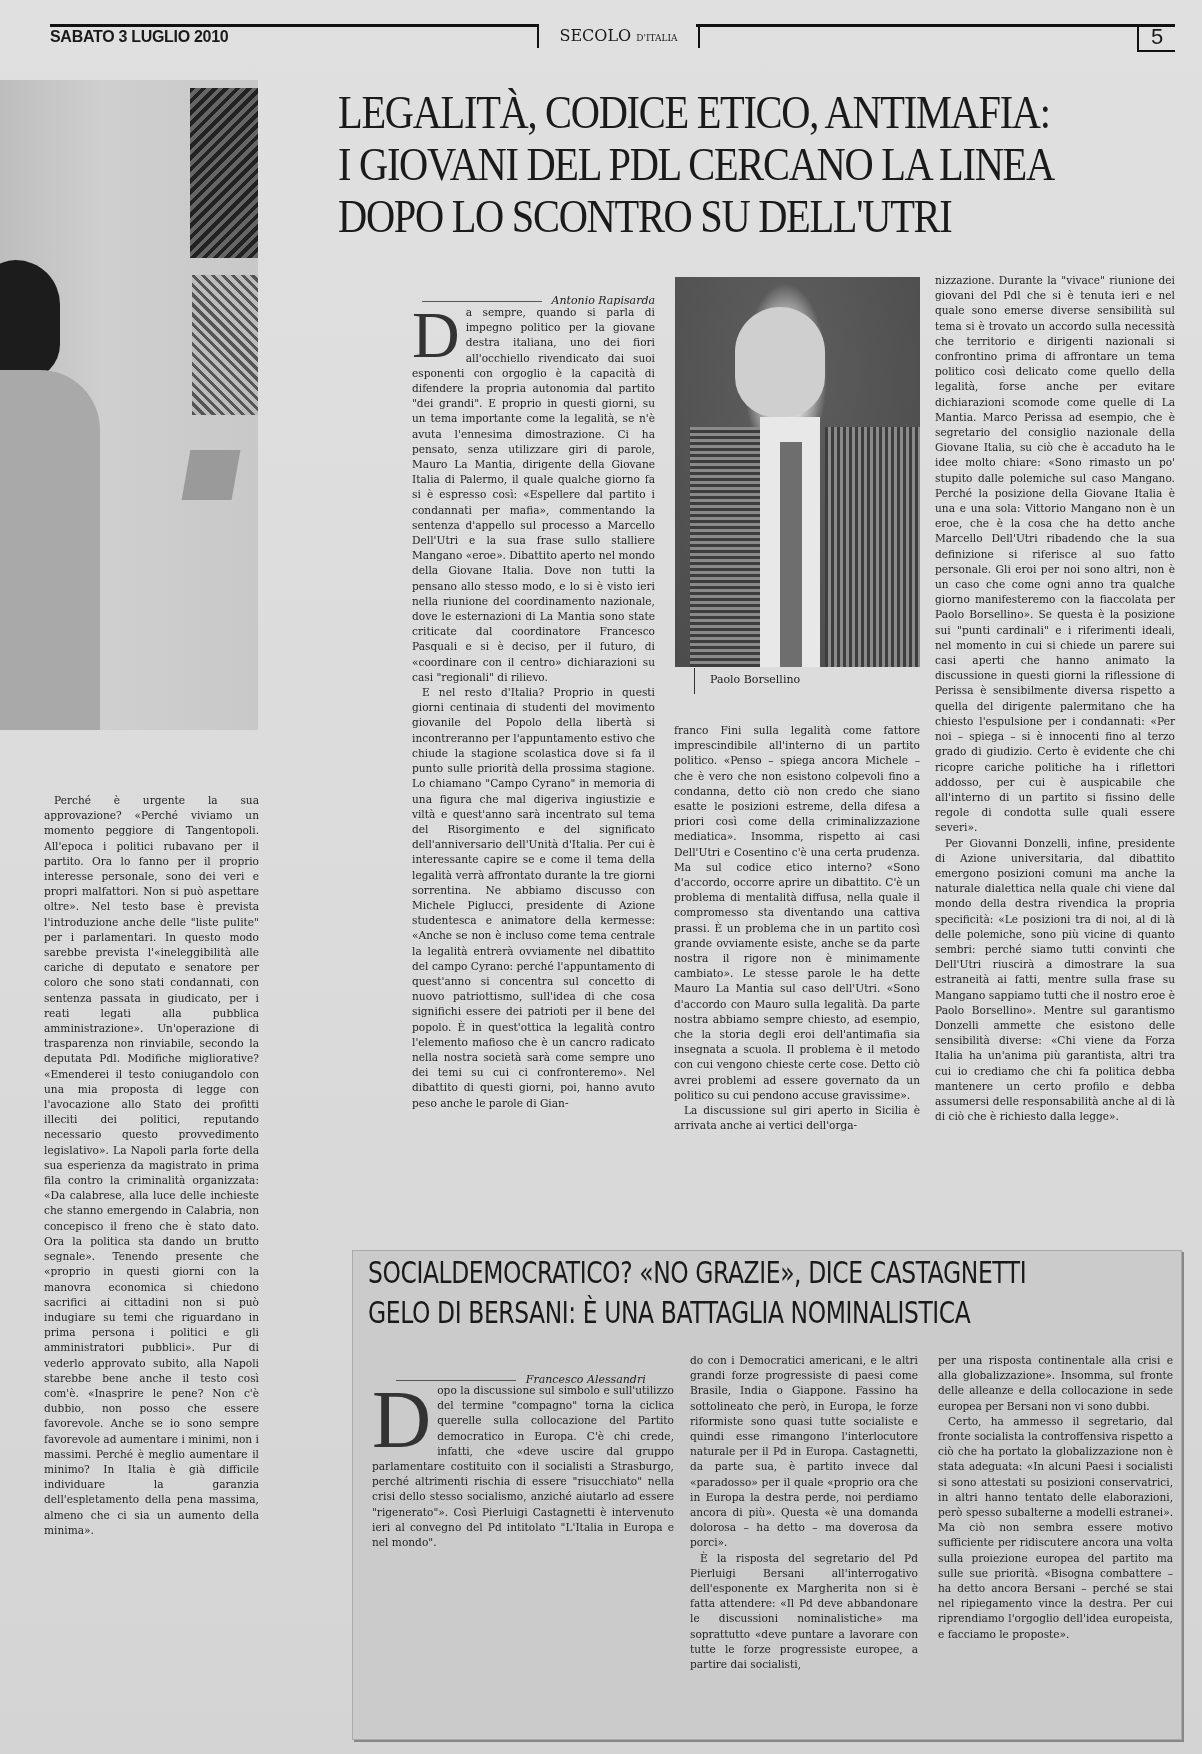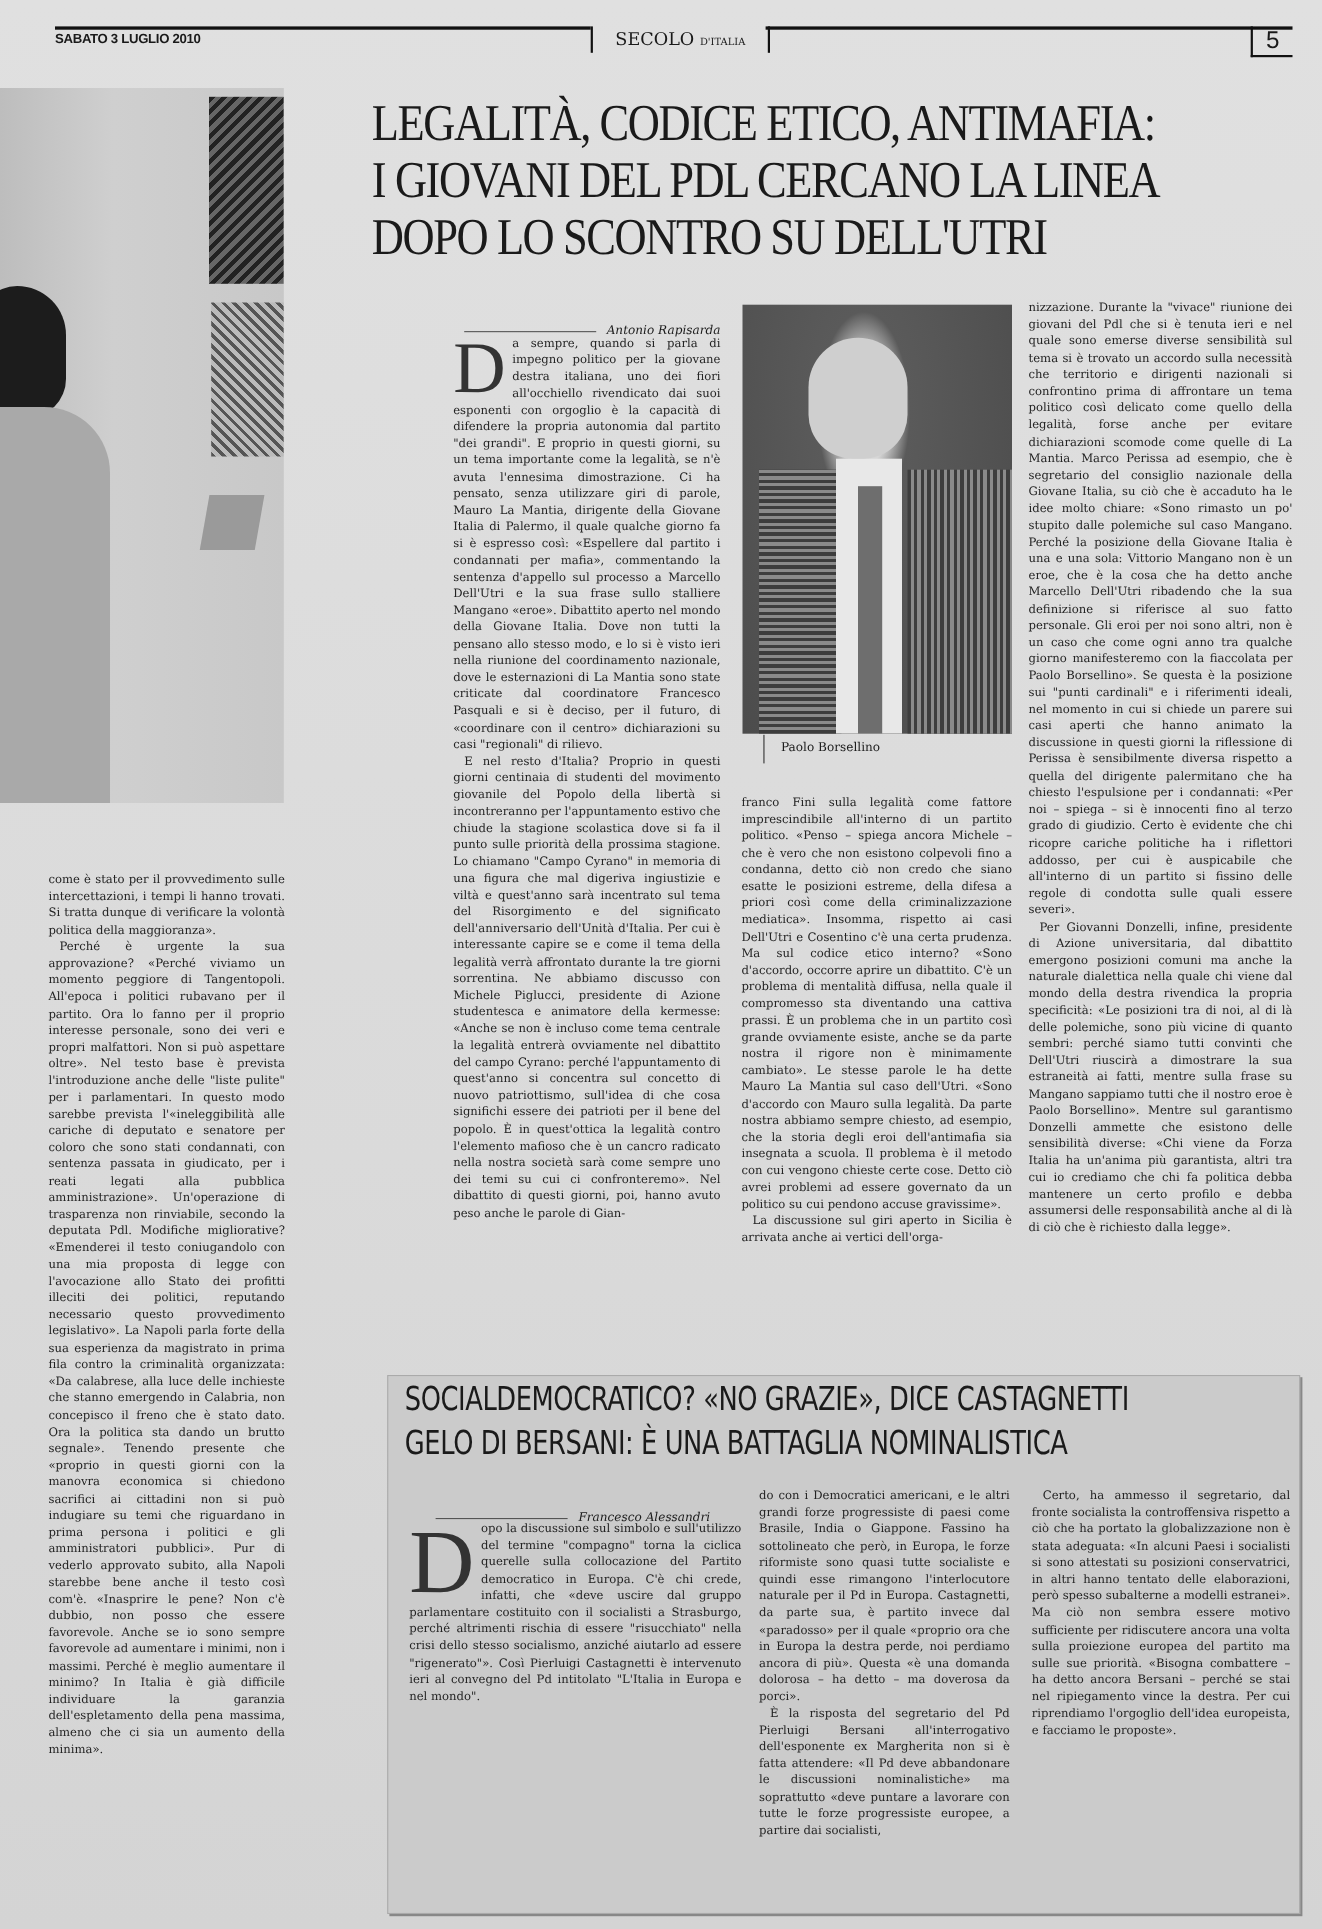--- a/index.html
+++ b/index.html
@@ -1,21 +1,21 @@
 <!DOCTYPE html>
 <html><head>
 <meta charset="utf-8">
 <style>
   html, body { margin:0; padding:0; }
   body { width:1202px; height:1754px; background:#d9d9d9; position:relative; overflow:hidden; font-family:"DejaVu Serif", serif; color:#1a1a1a; }
   .page { position:absolute; left:0; top:0; width:1202px; height:1754px; background:linear-gradient(180deg,#e0e0e0 0%,#dadada 60%,#d4d4d4 100%); }
   .masthead { position:absolute; left:50px; top:22px; width:1125px; height:30px; }
   .mh-rule-l { position:absolute; left:0; top:2px; width:487px; border-top:3px solid #111; }
   .mh-rule-r { position:absolute; left:646px; top:2px; width:479px; border-top:3px solid #111; }
-  .mh-date { position:absolute; left:0; top:6px; font-family:"Liberation Sans", sans-serif; font-size:12px; font-weight:bold; letter-spacing:-0.3px; }
+  .mh-date { position:absolute; left:0; top:6px; font-family:"Liberation Sans", sans-serif; font-size:16px; font-weight:bold; letter-spacing:-0.3px; }
   .mh-title { position:absolute; left:487px; top:2px; width:159px; height:24px; border-left:2px solid #111; border-right:2px solid #111; text-align:center; font-size:16px; line-height:24px; }
   .mh-title small { font-size:9px; }
   .mh-page { position:absolute; right:0; top:2px; width:36px; height:26px; border-left:2px solid #111; border-bottom:2px solid #111; text-align:center; font-family:"Liberation Sans", sans-serif; font-size:22px; line-height:26px; }
   .photo-left { position:absolute; left:0; top:80px; width:258px; height:650px; background:linear-gradient(90deg,#bdbdbd 0%,#cfcfcf 40%,#c8c8c8 100%); overflow:hidden; }
   .photo-left .head { position:absolute; left:-20px; top:180px; width:80px; height:120px; background:#1c1c1c; border-radius:40px 50px 40px 30px; }
   .photo-left .body { position:absolute; left:-40px; top:290px; width:140px; height:360px; background:#a9a9a9; border-radius:40px 60px 0 0; }
   .photo-left .strip1 { position:absolute; left:190px; top:8px; width:68px; height:170px; background:repeating-linear-gradient(135deg,#222 0 4px,#666 4px 8px); }
   .photo-left .strip2 { position:absolute; left:192px; top:195px; width:66px; height:140px; background:repeating-linear-gradient(45deg,#555 0 3px,#bbb 3px 7px); }
   .photo-left .chair { position:absolute; left:186px; top:370px; width:50px; height:50px; background:#9a9a9a; transform:skewX(-10deg); }
   .headline-1 { position:absolute; left:338px; top:86px; width:840px; font-family:"Liberation Serif", serif; font-size:47px; line-height:52px; letter-spacing:-1.5px; transform:scaleX(0.86); transform-origin:left top; white-space:nowrap; }
@@ -89,21 +89,20 @@
     <p class="first">franco Fini sulla legalità come fattore imprescindibile all'interno di un partito politico. «Penso – spiega ancora Michele – che è vero che non esistono colpevoli fino a condanna, detto ciò non credo che siano esatte le posizioni estreme, della difesa a priori così come della criminalizzazione mediatica». Insomma, rispetto ai casi Dell'Utri e Cosentino c'è una certa prudenza. Ma sul codice etico interno? «Sono d'accordo, occorre aprire un dibattito. C'è un problema di mentalità diffusa, nella quale il compromesso sta diventando una cattiva prassi. È un problema che in un partito così grande ovviamente esiste, anche se da parte nostra il rigore non è minimamente cambiato». Le stesse parole le ha dette Mauro La Mantia sul caso dell'Utri. «Sono d'accordo con Mauro sulla legalità. Da parte nostra abbiamo sempre chiesto, ad esempio, che la storia degli eroi dell'antimafia sia insegnata a scuola. Il problema è il metodo con cui vengono chieste certe cose. Detto ciò avrei problemi ad essere governato da un politico su cui pendono accuse gravissime».</p>
     <p>La discussione sul giri aperto in Sicilia è arrivata anche ai vertici dell'orga-</p>
   </div>
 
   <div class="col" style="left:935px; top:273px; width:240px;">
     <p class="first">nizzazione. Durante la "vivace" riunione dei giovani del Pdl che si è tenuta ieri e nel quale sono emerse diverse sensibilità sul tema si è trovato un accordo sulla necessità che territorio e dirigenti nazionali si confrontino prima di affrontare un tema politico così delicato come quello della legalità, forse anche per evitare dichiarazioni scomode come quelle di La Mantia. Marco Perissa ad esempio, che è segretario del consiglio nazionale della Giovane Italia, su ciò che è accaduto ha le idee molto chiare: «Sono rimasto un po' stupito dalle polemiche sul caso Mangano. Perché la posizione della Giovane Italia è una e una sola: Vittorio Mangano non è un eroe, che è la cosa che ha detto anche Marcello Dell'Utri ribadendo che la sua definizione si riferisce al suo fatto personale. Gli eroi per noi sono altri, non è un caso che come ogni anno tra qualche giorno manifesteremo con la fiaccolata per Paolo Borsellino». Se questa è la posizione sui "punti cardinali" e i riferimenti ideali, nel momento in cui si chiede un parere sui casi aperti che hanno animato la discussione in questi giorni la riflessione di Perissa è sensibilmente diversa rispetto a quella del dirigente palermitano che ha chiesto l'espulsione per i condannati: «Per noi – spiega – si è innocenti fino al terzo grado di giudizio. Certo è evidente che chi ricopre cariche politiche ha i riflettori addosso, per cui è auspicabile che all'interno di un partito si fissino delle regole di condotta sulle quali essere severi».</p>
     <p>Per Giovanni Donzelli, infine, presidente di Azione universitaria, dal dibattito emergono posizioni comuni ma anche la naturale dialettica nella quale chi viene dal mondo della destra rivendica la propria specificità: «Le posizioni tra di noi, al di là delle polemiche, sono più vicine di quanto sembri: perché siamo tutti convinti che Dell'Utri riuscirà a dimostrare la sua estraneità ai fatti, mentre sulla frase su Mangano sappiamo tutti che il nostro eroe è Paolo Borsellino». Mentre sul garantismo Donzelli ammette che esistono delle sensibilità diverse: «Chi viene da Forza Italia ha un'anima più garantista, altri tra cui io crediamo che chi fa politica debba mantenere un certo profilo e debba assumersi delle responsabilità anche al di là di ciò che è richiesto dalla legge».</p>
   </div>
 
   <div class="col" style="left:44px; top:793px; width:215px;">
-    <p class="first">come è stato per il provvedimento sulle intercettazioni, i tempi li hanno trovati. Si tratta dunque di verificare la volontà politica della maggioranza».</p>
     <p>Perché è urgente la sua approvazione? «Perché viviamo un momento peggiore di Tangentopoli. All'epoca i politici rubavano per il partito. Ora lo fanno per il proprio interesse personale, sono dei veri e propri malfattori. Non si può aspettare oltre». Nel testo base è prevista l'introduzione anche delle "liste pulite" per i parlamentari. In questo modo sarebbe prevista l'«ineleggibilità alle cariche di deputato e senatore per coloro che sono stati condannati, con sentenza passata in giudicato, per i reati legati alla pubblica amministrazione». Un'operazione di trasparenza non rinviabile, secondo la deputata Pdl. Modifiche migliorative? «Emenderei il testo coniugandolo con una mia proposta di legge con l'avocazione allo Stato dei profitti illeciti dei politici, reputando necessario questo provvedimento legislativo». La Napoli parla forte della sua esperienza da magistrato in prima fila contro la criminalità organizzata: «Da calabrese, alla luce delle inchieste che stanno emergendo in Calabria, non concepisco il freno che è stato dato. Ora la politica sta dando un brutto segnale». Tenendo presente che «proprio in questi giorni con la manovra economica si chiedono sacrifici ai cittadini non si può indugiare su temi che riguardano in prima persona i politici e gli amministratori pubblici». Pur di vederlo approvato subito, alla Napoli starebbe bene anche il testo così com'è. «Inasprire le pene? Non c'è dubbio, non posso che essere favorevole. Anche se io sono sempre favorevole ad aumentare i minimi, non i massimi. Perché è meglio aumentare il minimo? In Italia è già difficile individuare la garanzia dell'espletamento della pena massima, almeno che ci sia un aumento della minima».</p>
   </div>
 
   <div class="box2"></div>
   <div class="headline-2">
     <div>SOCIALDEMOCRATICO? «NO GRAZIE», DICE CASTAGNETTI</div>
     <div>GELO DI BERSANI: È UNA BATTAGLIA NOMINALISTICA</div>
   </div>
 
   <div class="byline" style="left:370px; top:1357px; width:302px;text-align:center;">
@@ -113,16 +112,17 @@
   <div class="col" style="left:372px; top:1383px; width:302px;">
     <p class="first"><span class="dropcap" style="font-size:82px; line-height:70px;">D</span><span>opo la discussione sul simbolo e sull'utilizzo del termine "compagno" torna la ciclica querelle sulla collocazione del Partito democratico in Europa. C'è chi crede, infatti, che «deve uscire dal gruppo parlamentare costituito con il socialisti a Strasburgo, perché altrimenti rischia di essere "risucchiato" nella crisi dello stesso socialismo, anziché aiutarlo ad essere "rigenerato"». Così Pierluigi Castagnetti è intervenuto ieri al convegno del Pd intitolato "L'Italia in Europa e nel mondo".</span></p>
   </div>
 
   <div class="col" style="left:690px; top:1353px; width:228px;">
     <p class="first">do con i Democratici americani, e le altri grandi forze progressiste di paesi come Brasile, India o Giappone. Fassino ha sottolineato che però, in Europa, le forze riformiste sono quasi tutte socialiste e quindi esse rimangono l'interlocutore naturale per il Pd in Europa. Castagnetti, da parte sua, è partito invece dal «paradosso» per il quale «proprio ora che in Europa la destra perde, noi perdiamo ancora di più». Questa «è una domanda dolorosa – ha detto – ma doverosa da porci».</p>
     <p>È la risposta del segretario del Pd Pierluigi Bersani all'interrogativo dell'esponente ex Margherita non si è fatta attendere: «Il Pd deve abbandonare le discussioni nominalistiche» ma soprattutto «deve puntare a lavorare con tutte le forze progressiste europee, a partire dai socialisti,</p>
   </div>
 
   <div class="col" style="left:938px; top:1353px; width:235px;">
+    <p class="first">per una risposta continentale alla crisi e alla globalizzazione». Insomma, sul fronte delle alleanze e della collocazione in sede europea per Bersani non vi sono dubbi.</p>
     <p>Certo, ha ammesso il segretario, dal fronte socialista la controffensiva rispetto a ciò che ha portato la globalizzazione non è stata adeguata: «In alcuni Paesi i socialisti si sono attestati su posizioni conservatrici, in altri hanno tentato delle elaborazioni, però spesso subalterne a modelli estranei». Ma ciò non sembra essere motivo sufficiente per ridiscutere ancora una volta sulla proiezione europea del partito ma sulle sue priorità. «Bisogna combattere – ha detto ancora Bersani – perché se stai nel ripiegamento vince la destra. Per cui riprendiamo l'orgoglio dell'idea europeista, e facciamo le proposte».</p>
   </div>
 
 </div>
 
 </body></html>

